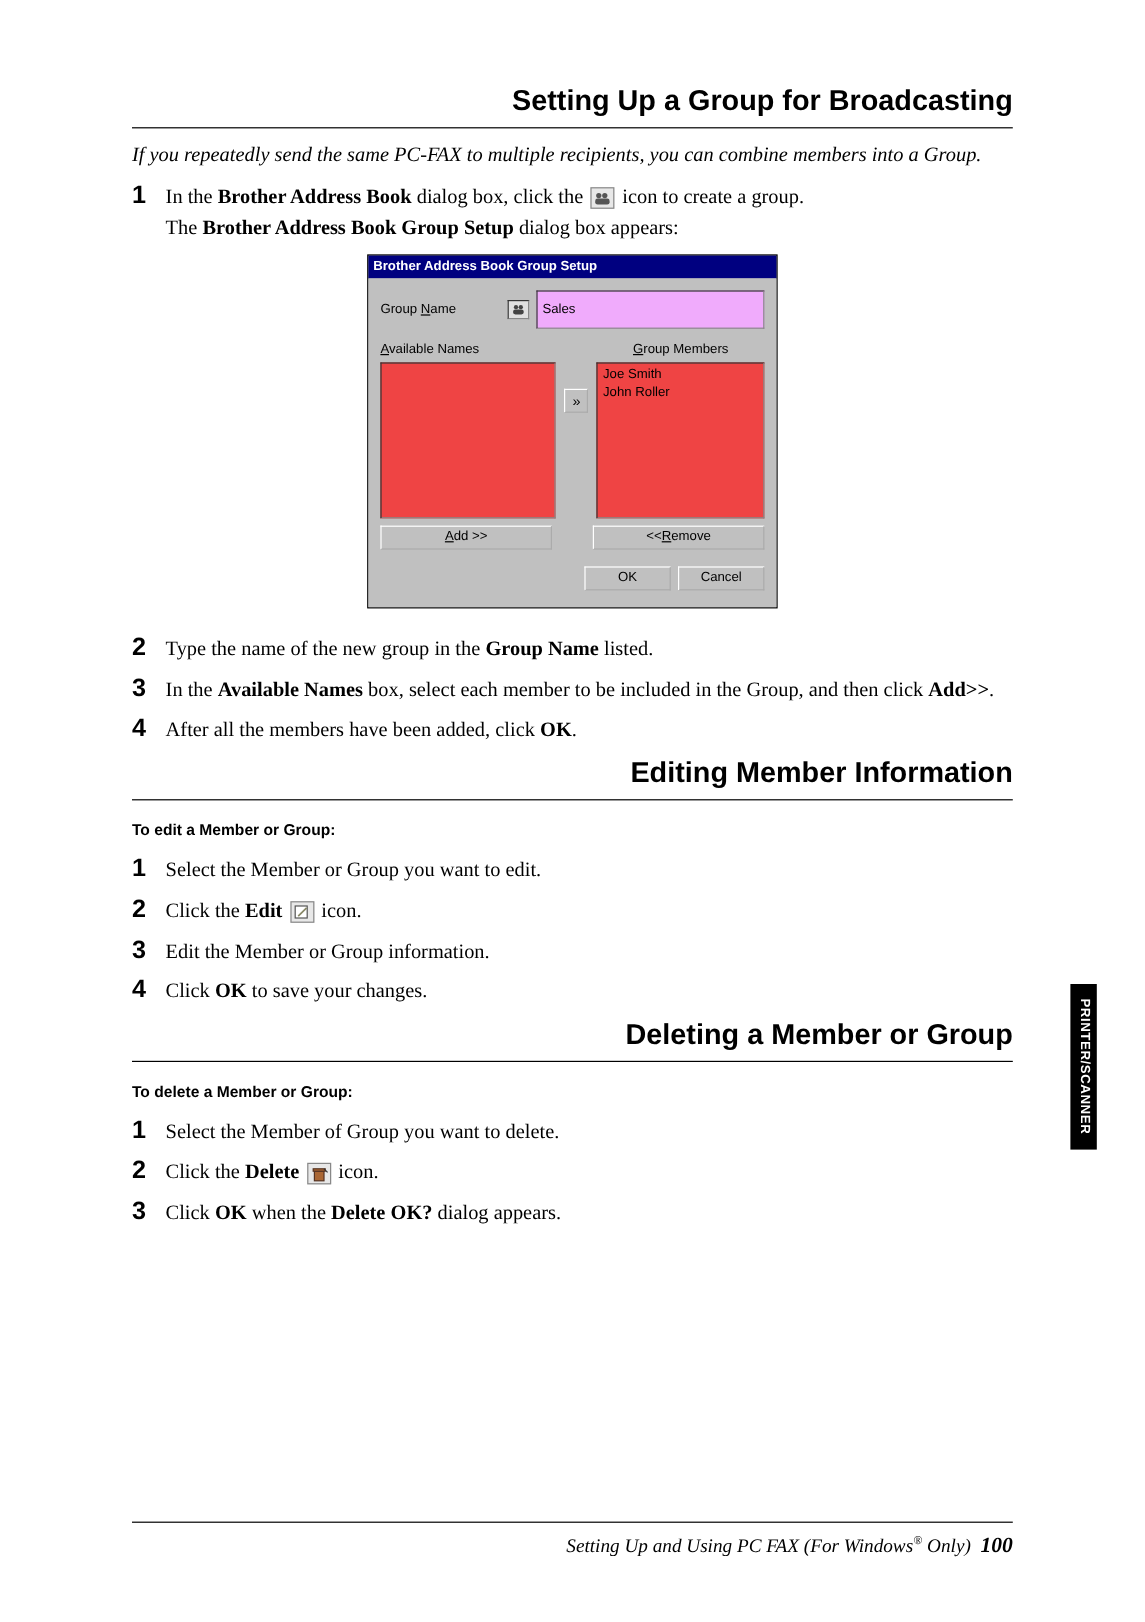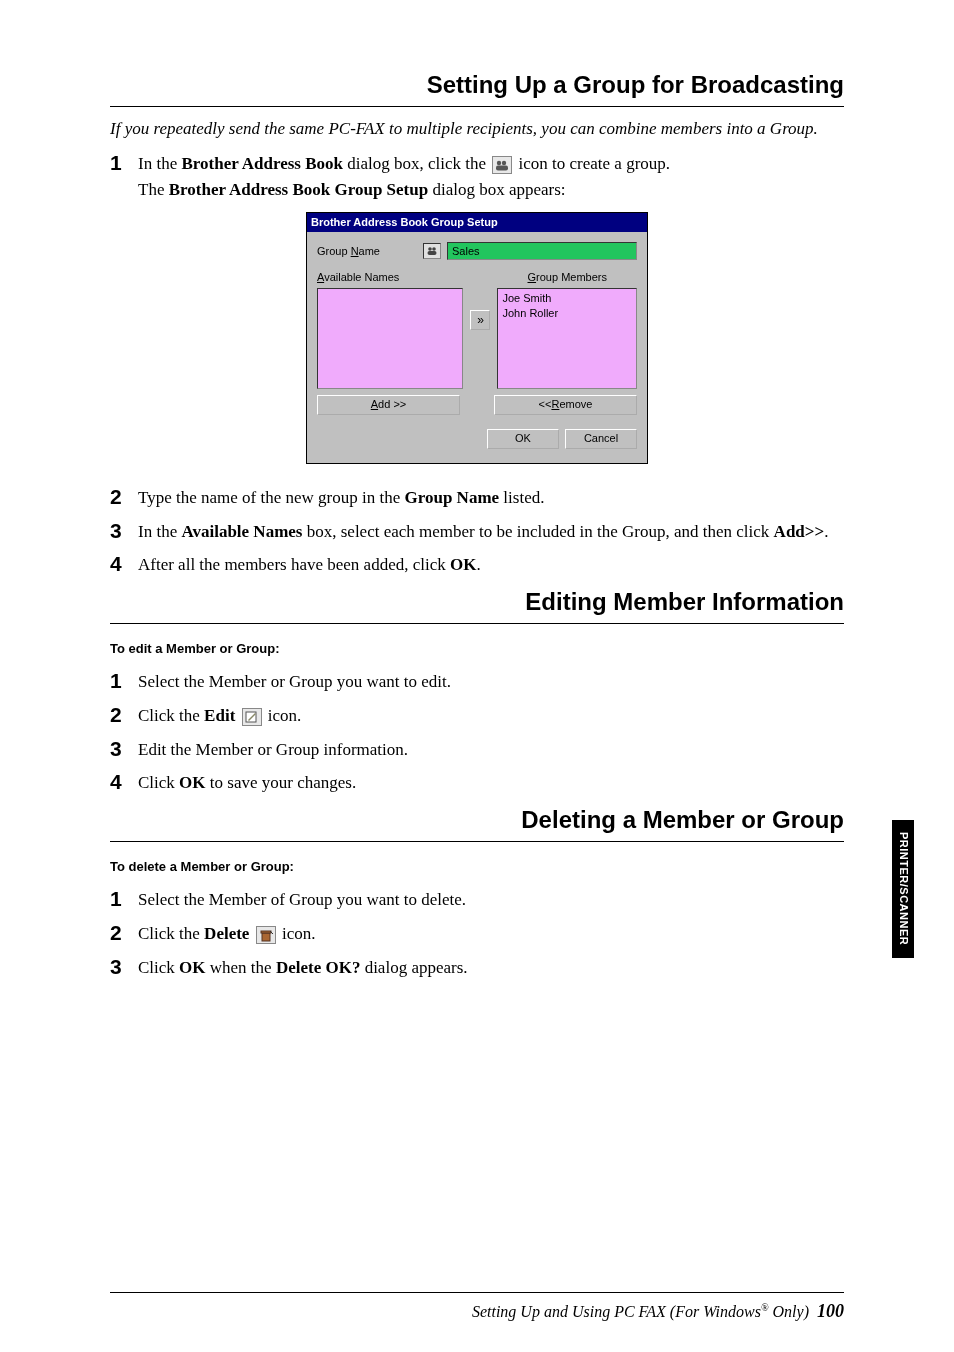--- a/index.html
+++ b/index.html
@@ -68,21 +68,21 @@
       font-size: 11px;
       writing-mode: vertical-rl;
       text-orientation: mixed;
       display: flex;
       align-items: center;
       justify-content: center;
       letter-spacing: 0.5px;
     }
     .footer {
       position: absolute;
-      bottom: 28px;
+      bottom: 52px;
       left: 110px;
       right: 110px;
       border-top: 1px solid #000;
       padding-top: 6px;
       text-align: right;
       font-style: italic;
       font-size: 16px;
     }
     .footer .pageno { font-weight: bold; font-style: italic; font-size: 18px; margin-left: 8px; }
     .footer .reg { font-style: italic; font-size: 10px; vertical-align: super; }
@@ -99,29 +99,29 @@
       background: #000080;
       color: #fff;
       font-weight: bold;
       padding: 2px 4px;
       font-size: 11px;
     }
     .dlg-body { padding: 10px 10px 14px 10px; background: #c0c0c0; }
     .dlg-row { display:flex; align-items:center; margin-bottom: 10px; gap:6px; }
     .dlg-label { width: 100px; }
     .dlg-input {
-      flex: 1; background:#22c55e; border:1px inset #888; height:18px; padding:1px 4px;
+      flex: 1; background:#f0abfc; border:1px inset #888; height:32px; padding:1px 4px;
       font-family: inherit; font-size: 11px;
     }
     .dlg-cols { display:flex; gap:6px; align-items:flex-start; }
     .dlg-col { flex:1; display:flex; flex-direction:column; }
     .dlg-col-label { text-align:left; margin-bottom: 2px; }
     .dlg-col-label.right { text-align:center; }
     .dlg-listbox {
-      background:#f0abfc; border:1px inset #888; height:101px; padding:2px 4px;
+      background:#ef4444; border:1px inset #888; height:130px; padding:2px 4px;
       font-size:11px; overflow:hidden;
     }
     .dlg-mid {
       width: 22px; display:flex; align-items:center; justify-content:center;
     }
     .dlg-arrow {
       width:20px; height:20px; border:1px outset #fff; background:#c0c0c0;
       display:flex; align-items:center; justify-content:center; font-size:12px;
       margin-top: 40px;
     }

